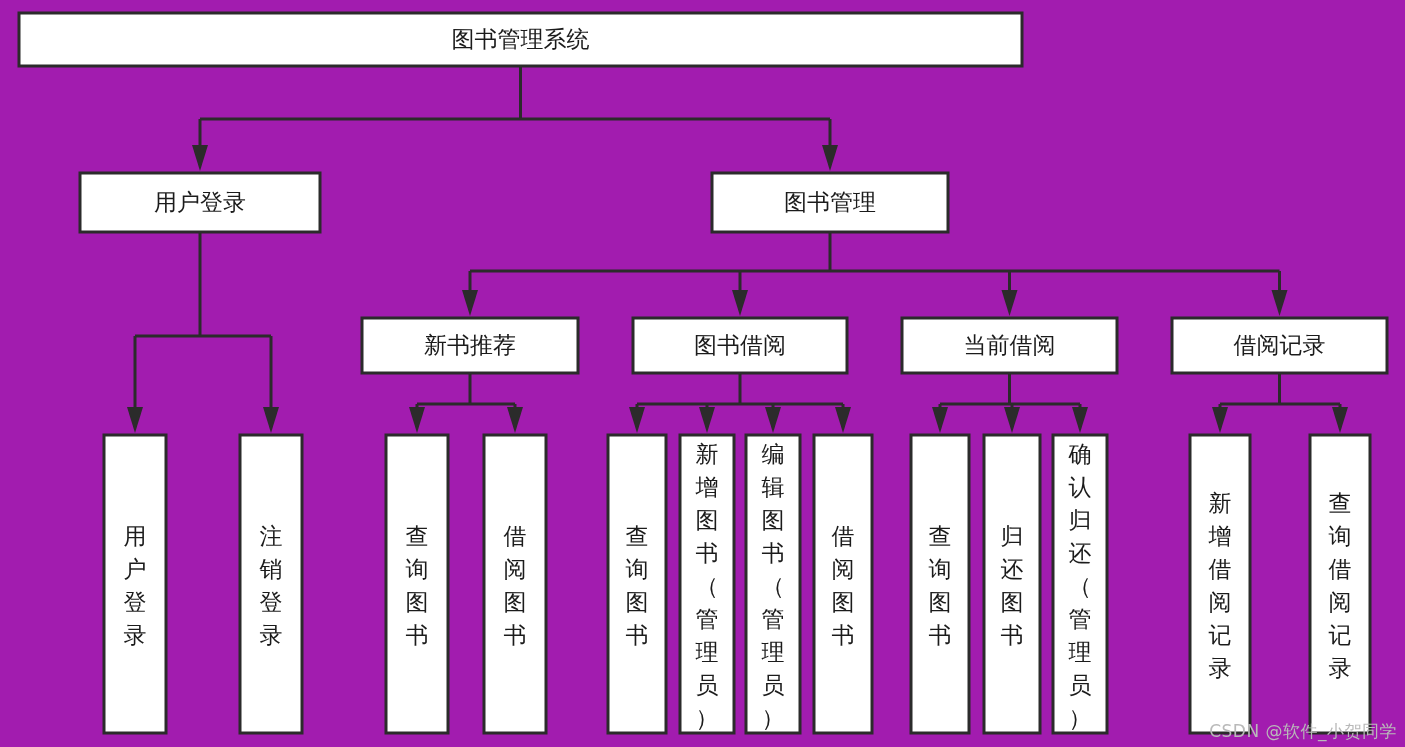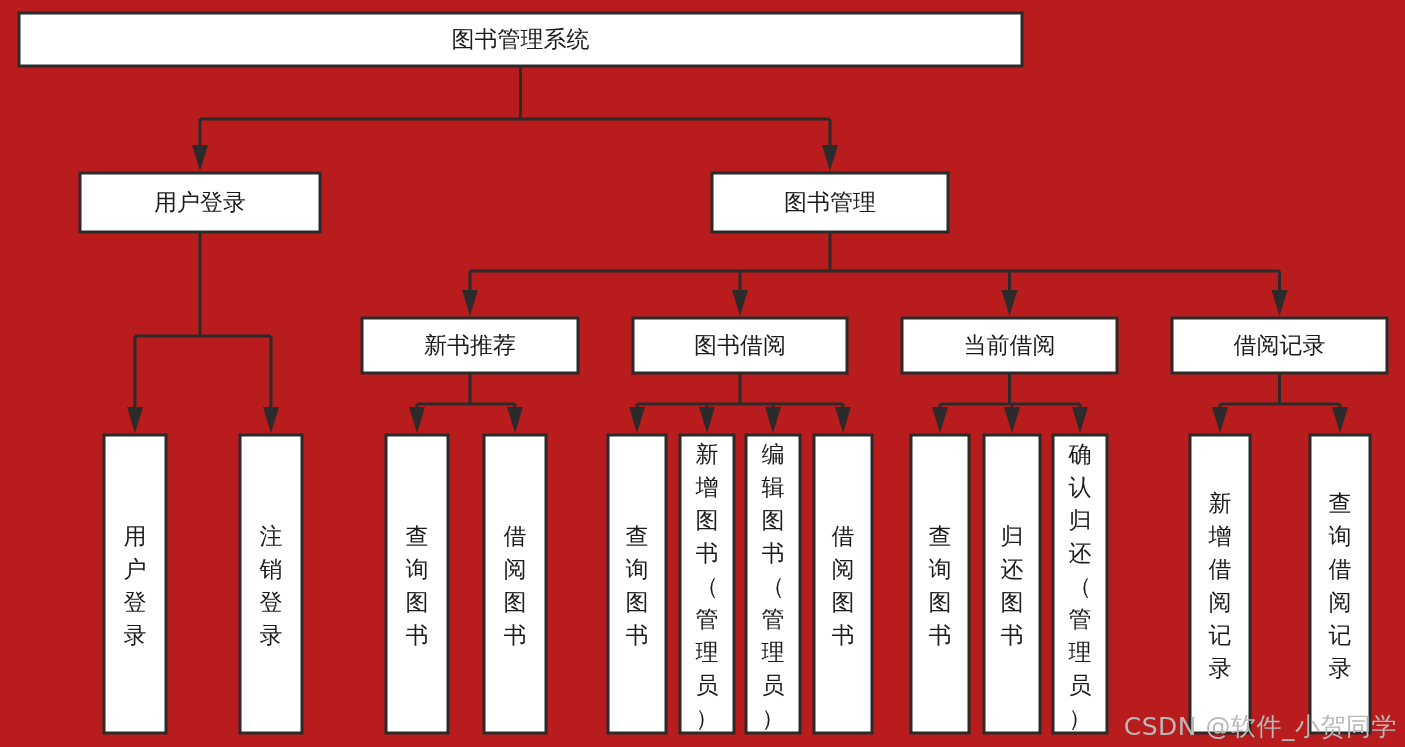--- a/index.html
+++ b/index.html
@@ -8,21 +8,21 @@
     padding: 0;
     background: #ffffff;
   }
   body {
     font-family: "DejaVu Sans", "Liberation Sans", sans-serif;
   }
   #diagram-root {
     position: relative;
     width: 1405px;
     height: 747px;
-    background: #b91c1c;
+    background: #a21caf;
     overflow: hidden;
   }
   svg#flowchart {
     position: absolute;
     left: 0;
     top: 0;
     width: 1405px;
     height: 747px;
     display: block;
   }
@@ -52,21 +52,21 @@
     font-family: "DejaVu Sans", "Liberation Sans", sans-serif;
     font-size: 23px;
     fill: #1b1b1b;
     text-anchor: middle;
   }
   .watermark {
     position: absolute;
     right: 8px;
     bottom: 4px;
     font-family: "DejaVu Sans", "Liberation Sans", sans-serif;
-    font-size: 25px;
+    font-size: 17px;
     color: #b9b9b9;
     letter-spacing: 0.5px;
     white-space: nowrap;
     user-select: none;
   }
 </style>
 </head>
 <body>
 
 <div id="diagram-root">

